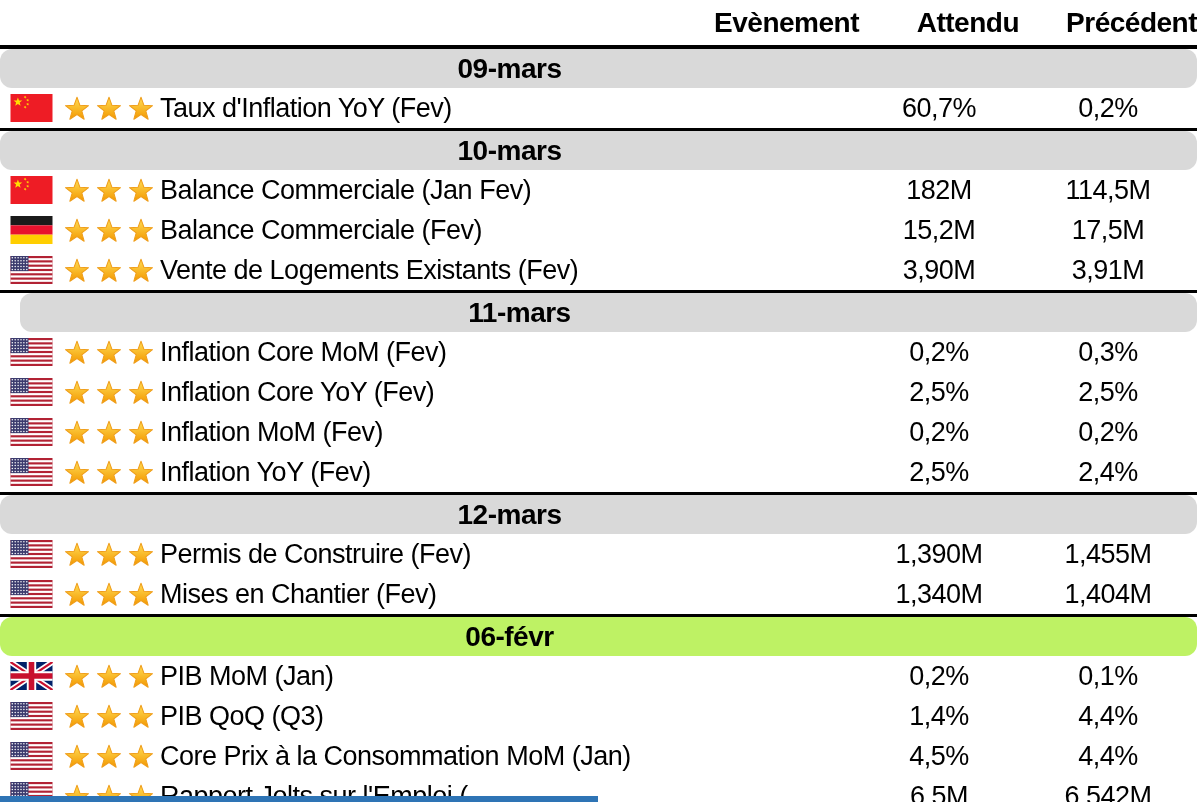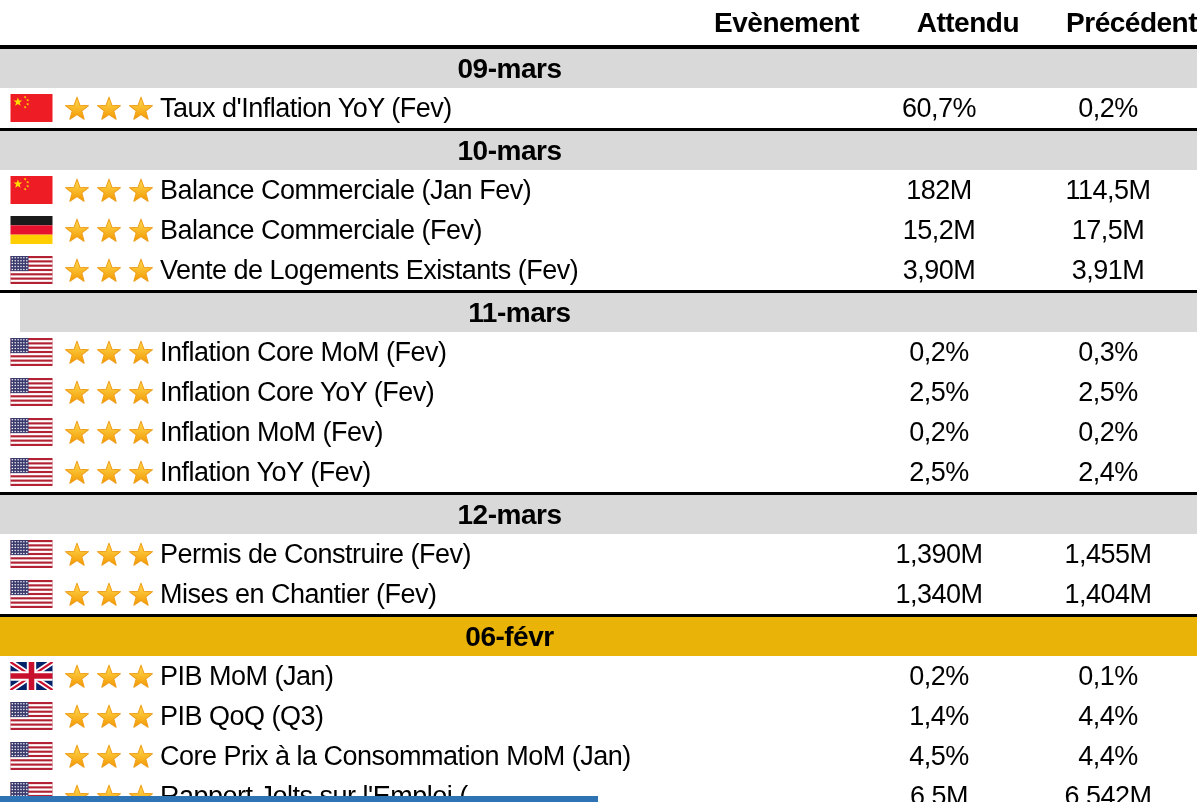--- a/index.html
+++ b/index.html
@@ -9,21 +9,21 @@
     font-family:"Liberation Sans","DejaVu Sans",sans-serif;
     color:#000;
   }
   .grid-row{
     display:grid;
     grid-template-columns:63px 97px 1fr 160px 178px;
     align-items:center;
   }
   .hdr{height:45px;border-bottom:4px solid #000;}
   .hdr .cell{font-weight:bold;font-size:28px;text-align:right;letter-spacing:-0.5px;}
-  .band{height:39px;background:#D9D9D9;}
+  .band{height:39px;background:#D9D9D9;border-radius:12px;}
   .band-date{font-weight:bold;font-size:28px;text-align:center;letter-spacing:-0.5px;}
   .section + .section{border-top:3px solid #000;}
   .row{height:40px;}
   .flag-cell{padding-left:10px;line-height:0;}
   .flag-cell svg{width:43px;height:28px;display:block;}
   .stars-cell{display:flex;gap:4px;align-items:center;line-height:0;}
   .event-cell{font-size:27px;letter-spacing:-0.5px;white-space:nowrap;}
   .value-cell{font-size:27px;text-align:center;letter-spacing:-0.5px;white-space:nowrap;}
   .bottom-strip{
     position:absolute;left:0;bottom:0;width:598px;height:6px;
@@ -593,21 +593,21 @@
             </svg>
           </div>
     <div class="cell event-cell">Mises en Chantier (Fev)</div>
     <div class="cell value-cell">1,340M</div>
     <div class="cell value-cell">1,404M</div>
   </div>
 </div>
   </section>
 
   <section class="section">
-    <div class="grid-row band" style="background: #eab308;">
+    <div class="grid-row band" style="background: #bef264;">
       <div class="cell"></div>
       <div class="cell"></div>
       <div class="cell band-date">06-févr</div>
       <div class="cell"></div>
       <div class="cell"></div>
     </div>
     <div class="rows">
   <div class="grid-row row">
     <div class="cell flag-cell">
             <svg viewBox="0 0 42 28">

